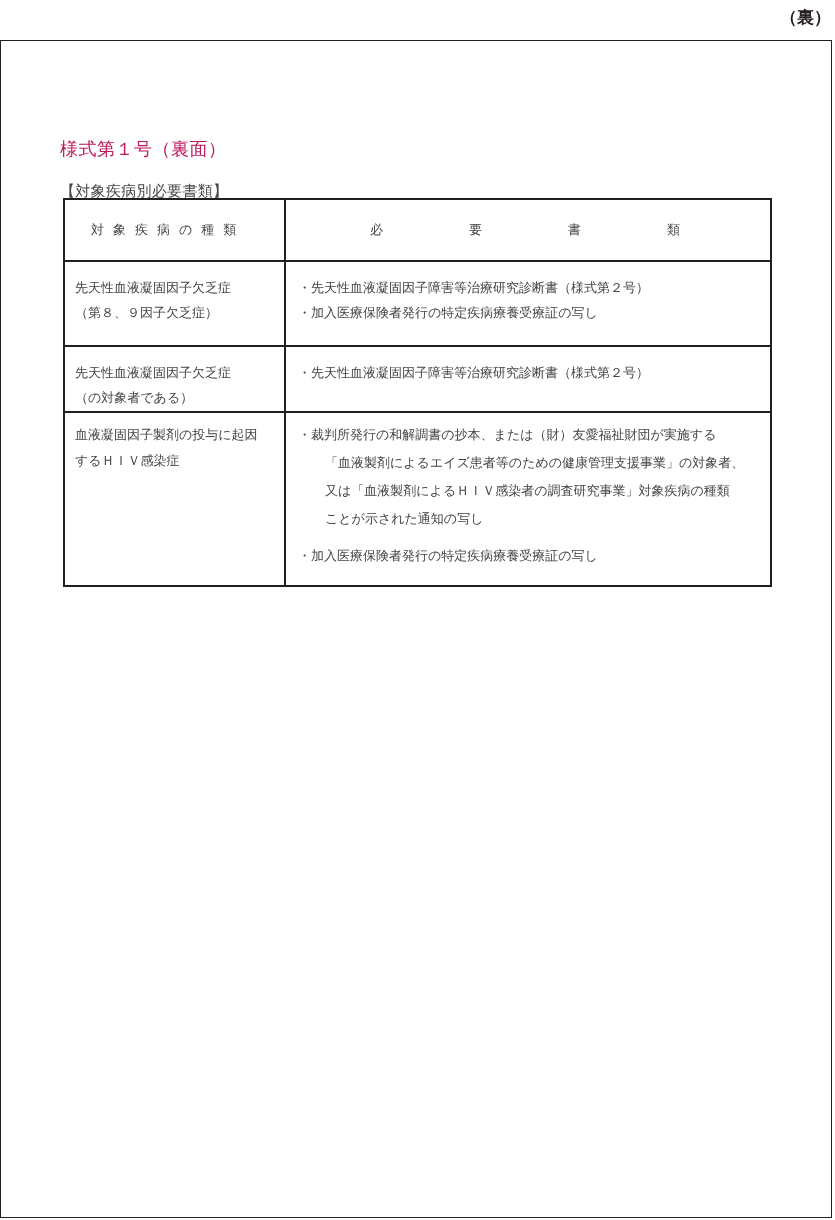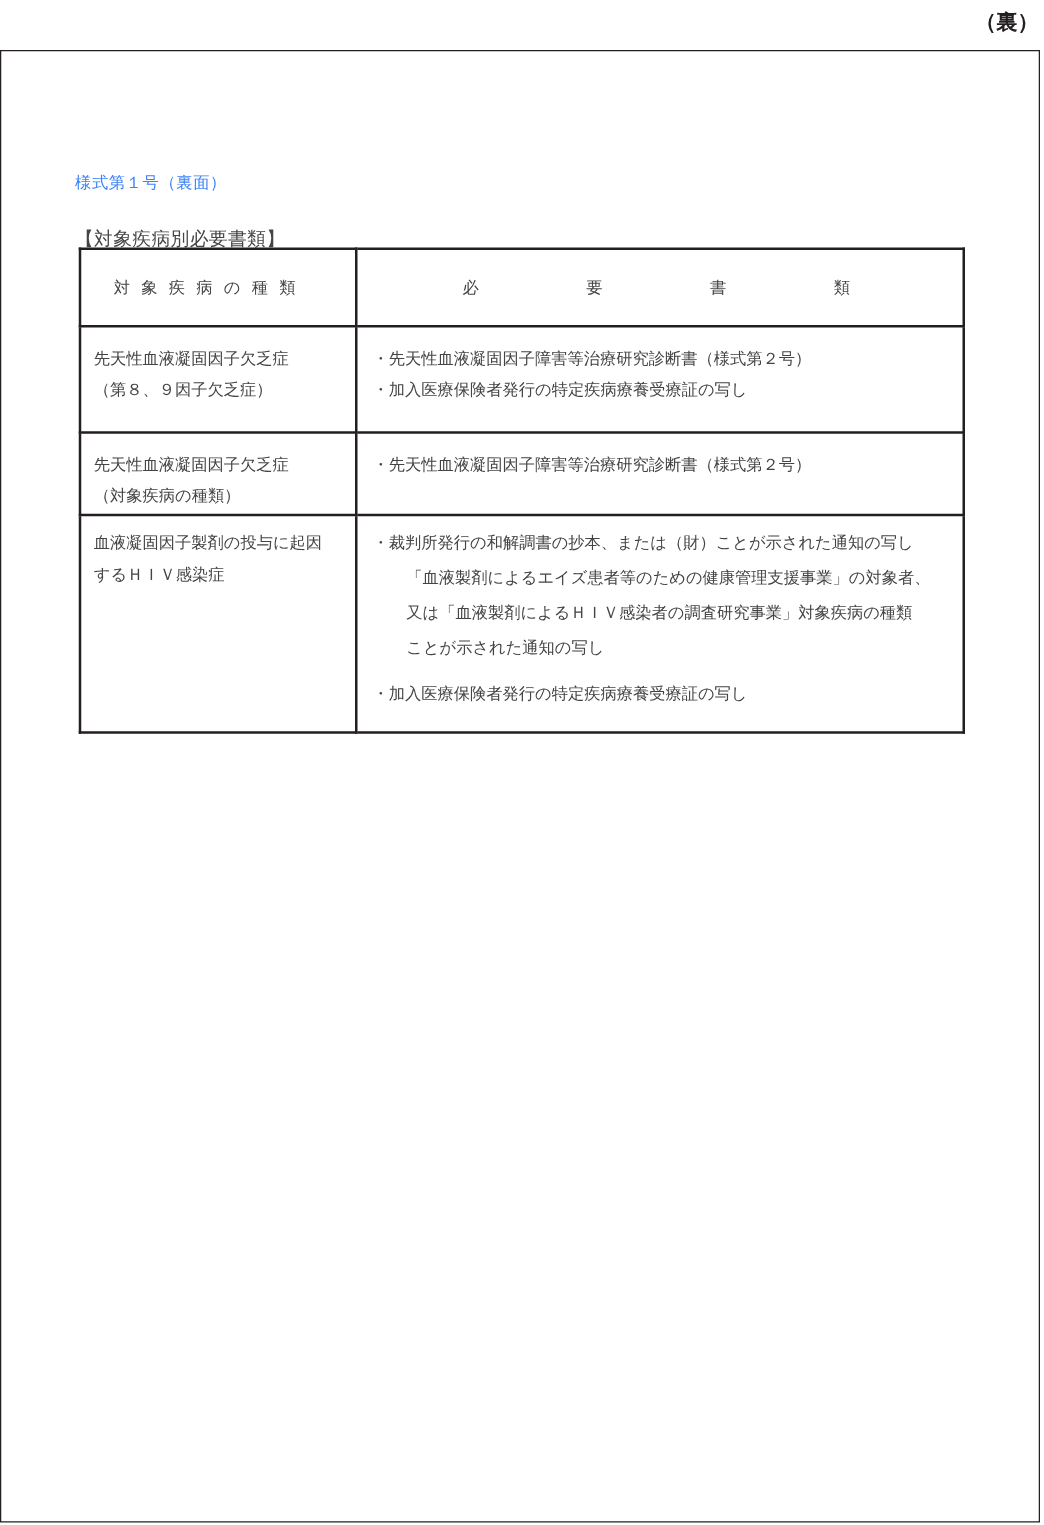--- a/index.html
+++ b/index.html
@@ -31,22 +31,22 @@
       top: 40px;
       width: 832px;
       height: 1178px;
       border: 1.5px solid #231f20;
       box-sizing: border-box;
     }
     .form-title {
       position: absolute;
       left: 60px;
       top: 137px;
-      font-size: 13px;
-      color: #3b82f6;
+      font-size: 18px;
+      color: #be185d;
       letter-spacing: 0.5px;
     }
     .table-caption {
       position: absolute;
       left: 60px;
       top: 182px;
       font-size: 15px;
       color: #444;
       letter-spacing: 0.3px;
     }
@@ -159,40 +159,40 @@
         <div class="doc-item">
           <span class="bullet">・</span>
           <span>加入医療保険者発行の特定疾病療養受療証の写し</span>
         </div>
       </td>
     </tr>
 
     <tr class="row2">
       <td class="cell-disease">
         <div>先天性血液凝固因子欠乏症</div>
-        <div>（対象疾病の種類）</div>
+        <div>（の対象者である）</div>
       </td>
       <td class="cell-docs">
         <div class="doc-item">
           <span class="bullet">・</span>
           <span>先天性血液凝固因子障害等治療研究診断書（様式第２号）</span>
         </div>
       </td>
     </tr>
 
     <tr class="row3">
       <td class="cell-disease">
         <div>血液凝固因子製剤の投与に起因</div>
         <div>するＨＩＶ感染症</div>
       </td>
       <td class="cell-docs">
         <div class="doc-item doc-item-long">
           <span class="bullet" style="line-height:28px;">・</span>
           <div>
-            <div class="line">裁判所発行の和解調書の抄本、または（財）ことが示された通知の写し</div>
+            <div class="line">裁判所発行の和解調書の抄本、または（財）友愛福祉財団が実施する</div>
             <div class="line indent">「血液製剤によるエイズ患者等のための健康管理支援事業」の対象者、</div>
             <div class="line indent">又は「血液製剤によるＨＩＶ感染者の調査研究事業」対象疾病の種類</div>
             <div class="line indent">ことが示された通知の写し</div>
           </div>
         </div>
         <div class="spacer"></div>
         <div class="doc-item">
           <span class="bullet">・</span>
           <span>加入医療保険者発行の特定疾病療養受療証の写し</span>
         </div>

